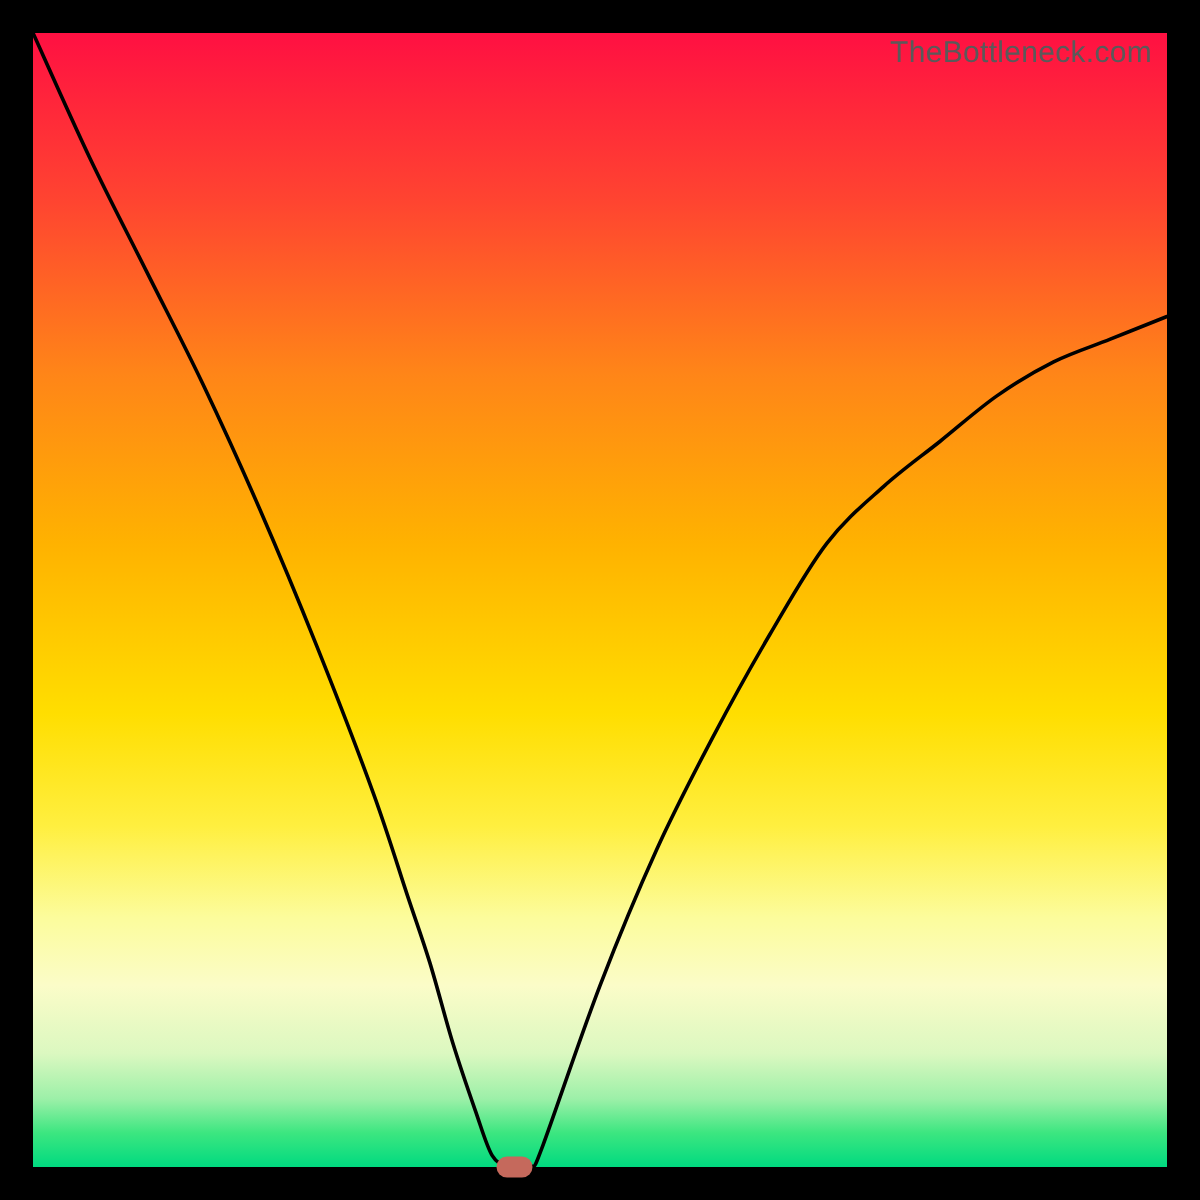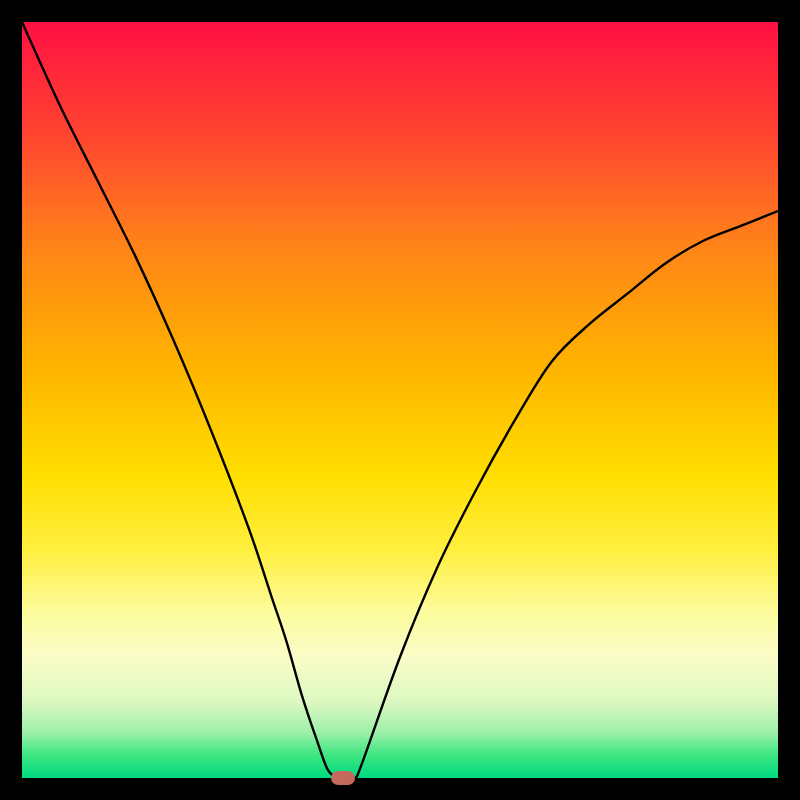--- a/index.html
+++ b/index.html
@@ -57,18 +57,19 @@
     background: #c5695c;
     border-radius: 7px;
     transform: translate(-50%, -50%);
   }
 </style>
 </head>
 <body>
 
 <div class="chart-container">
   <div class="plot-area">
+    <div class="watermark">TheBottleneck.com</div>
     <svg class="curve" viewBox="0 0 756 756" preserveAspectRatio="none">
       <path id="curve-path" d="M 0 0 C 6.300000000000001 13.859999999999994 25.200000000000003 56.699999999999974 37.800000000000004 83.15999999999997 C 50.400000000000006 109.61999999999996 63.00000000000001 133.55999999999997 75.60000000000001 158.76 C 88.2 183.96 100.79999999999998 207.9 113.39999999999999 234.36 C 126 260.82000000000005 138.60000000000002 288.54 151.20000000000002 317.52000000000004 C 163.8 346.50000000000006 176.4 376.74 189 408.24 C 201.6 439.74 216.71999999999997 478.8 226.79999999999998 506.52 C 236.88 534.24 243.18 555.66 249.48000000000002 574.56 C 255.78000000000003 593.4599999999999 259.55999999999995 603.5400000000001 264.59999999999997 619.9200000000001 C 269.64 636.3000000000001 274.67999999999995 656.46 279.71999999999997 672.84 C 284.76 689.22 290.43 705.6 294.84000000000003 718.2 C 299.25000000000006 730.8000000000001 302.40000000000003 742.1400000000001 306.18 748.44 C 309.96 754.74 314.37 754.74 317.52 756 C 320.66999999999996 757.26 322.56 756 325.08 756 C 327.59999999999997 756 330.12 758.52 332.64 756 C 335.15999999999997 753.48 332.64 761.04 340.2 740.88 C 347.76 720.72 365.4 667.8 378 635.04 C 390.6 602.28 403.20000000000005 572.04 415.8 544.3199999999999 C 428.4 516.5999999999999 440.99999999999994 492.65999999999997 453.59999999999997 468.71999999999997 C 466.2 444.78 478.80000000000007 422.1 491.40000000000003 400.68 C 504 379.26 516.5999999999999 356.58 529.1999999999999 340.2 C 541.8 323.82 554.4 313.74 567 302.40000000000003 C 579.6 291.06000000000006 592.2 282.24 604.8000000000001 272.15999999999997 C 617.4000000000001 262.0799999999999 630 250.73999999999995 642.6 241.91999999999996 C 655.2 233.09999999999997 667.8 225.54 680.4 219.24 C 693 212.94000000000003 705.5999999999999 209.16 718.1999999999999 204.12 C 730.8 199.08 749.7 191.52 756 189" fill="none" stroke="#000" stroke-width="2.4" stroke-linejoin="round" stroke-linecap="round"></path>
     </svg>
     <div id="marker" class="marker" style="left: 321.3px; top: 756px;"></div>
   </div>
 </div>
 
 </body></html>

